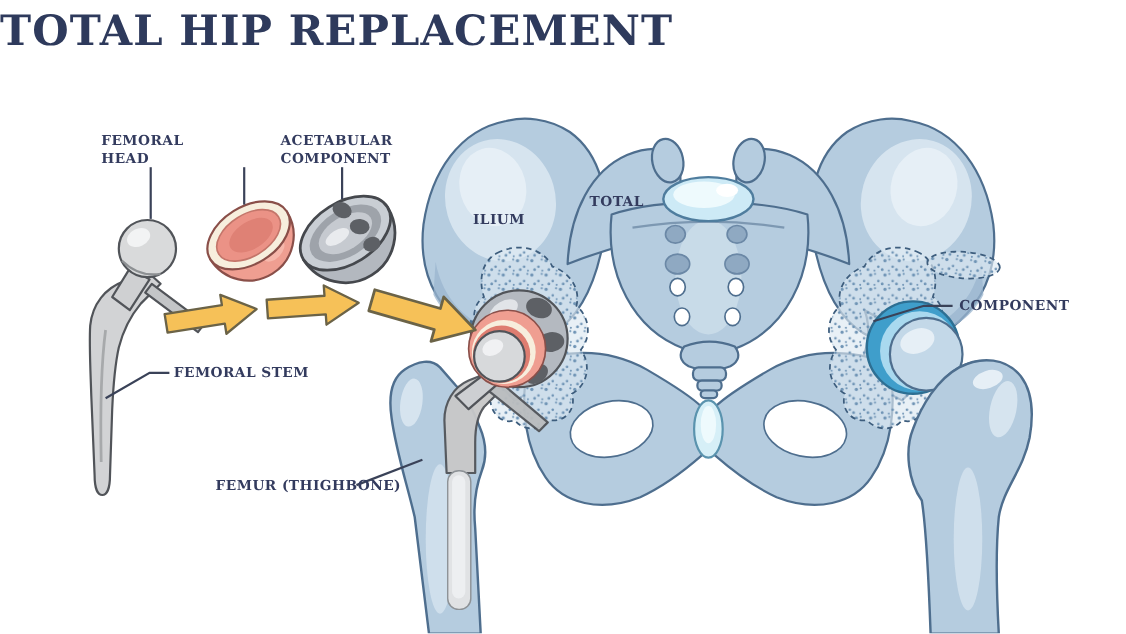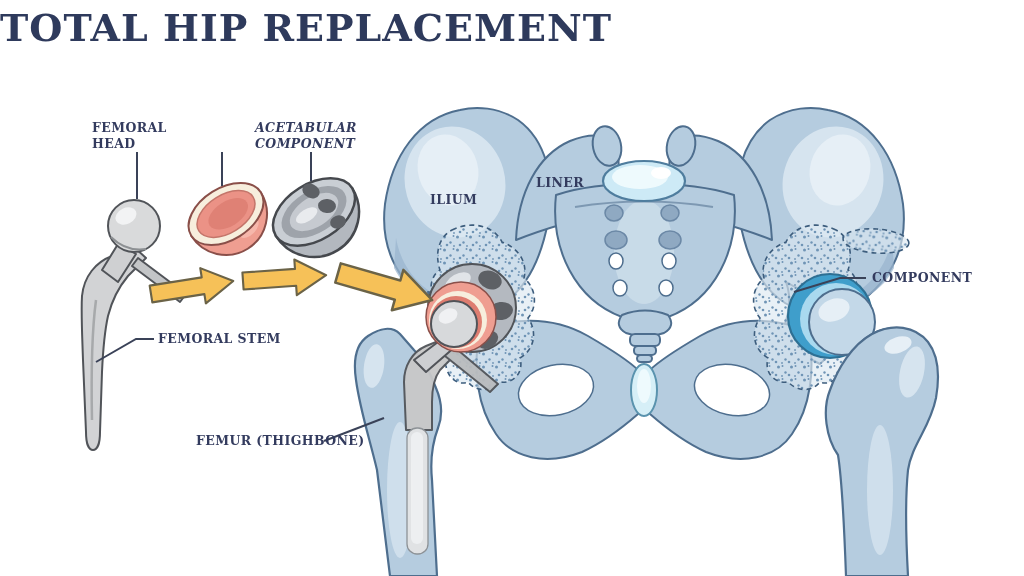--- a/index.html
+++ b/index.html
@@ -190,19 +190,19 @@
       <path class="leader" d="M 311 152 L 311 181"></path>
       <path class="leader" d="M 96 362 L 136 339 L 154 339"></path>
       <path class="leader" d="M 324 441 L 384 418"></path>
       <path class="leader" d="M 866 278 L 840 278 L 794 292"></path>
     </g>
   </svg>
 
   <div class="title">TOTAL HIP REPLACEMENT</div>
 
   <div class="lbl ctr" style="left:92px;  top:120px; width:92px;">FEMORAL HEAD</div>
-  <div class="lbl ctr" style="left:255px; top:120px; width:112px;font-style:italic;">ACETABULAR COMPONENT</div>
+  <div class="lbl ctr" style="left:255px; top:120px; width:112px;">ACETABULAR COMPONENT</div>
   <div class="lbl nowrap" style="left:158px; top:331px;">FEMORAL STEM</div>
   <div class="lbl nowrap" style="left:196px; top:433px;">FEMUR (THIGHBONE)</div>
   <div class="lbl ctr" style="left:430px; top:192px; width:74px;">ILIUM</div>
-  <div class="lbl ctr" style="left:536px; top:175px; width:74px;">LINER</div>
+  <div class="lbl ctr" style="left:536px; top:175px; width:74px;">TOTAL</div>
   <div class="lbl nowrap" style="left:872px; top:270px;">COMPONENT</div>
 </div>
 
 </body></html>

